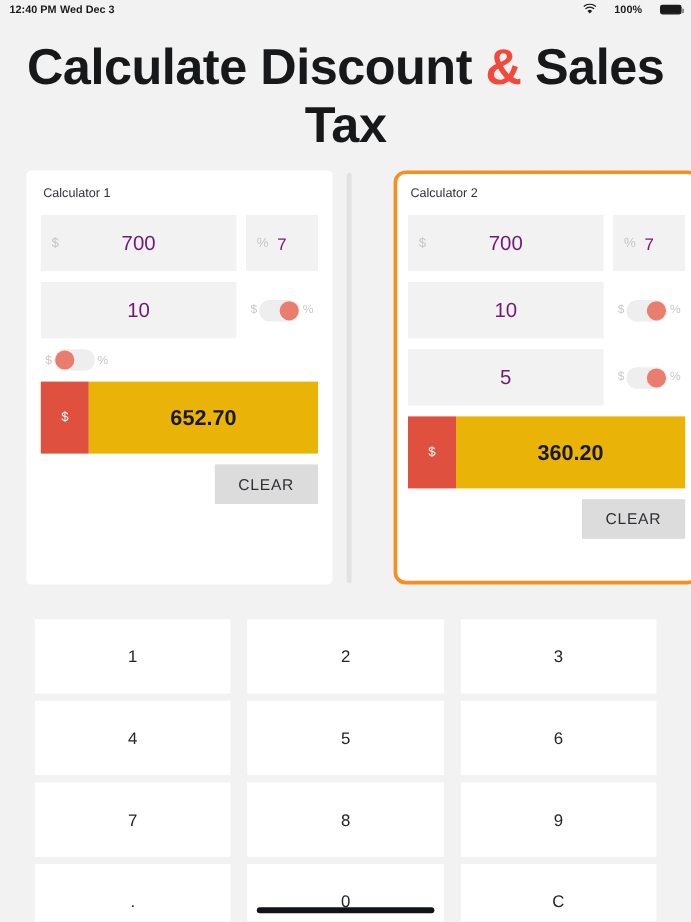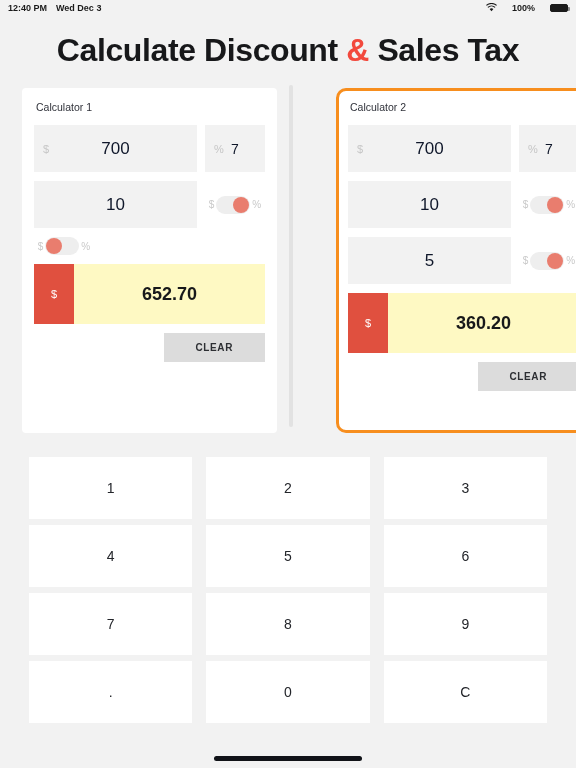--- a/index.html
+++ b/index.html
@@ -14,56 +14,55 @@
   .statusbar {
     height: 16px;
     display: flex;
     align-items: center;
     padding: 0 8px;
     font-size: 9px;
     color: #1a1a1a;
     background: #f2f2f2;
     font-weight: 600;
   }
-  .sb-left { display: flex; align-items: center; gap: 9px; }
+  .sb-left { display: flex; align-items: center; gap: 3px; }
   .sb-right { margin-left: auto; display: flex; align-items: center; gap: 15px; }
   .wifi-ico { display: block; }
   .battery {
     width: 18px; height: 8px;
     border: 1px solid #1a1a1a;
     border-radius: 2px;
     position: relative;
     background: #1a1a1a;
   }
   .battery:after {
     content: "";
     position: absolute; right: -3px; top: 2px;
     width: 2px; height: 4px;
     background: #8c8c8c; border-radius: 0 1px 1px 0;
   }
 
   
   .title {
     text-align: center;
-    font-size: 32px;
+    font-size: 42px;
     font-weight: bold;
     color: #17181a;
     letter-spacing: -0.4px;
     padding: 16px 0 14px 0;
   }
   .title .amp { color: #f2493d; }
 
   
   .calc-area {
     position: relative;
     display: flex;
-    gap: 12px;
+    gap: 4px;
     padding: 0 22px;
     height: 350px;
-    align-items: flex-end;
   }
   .card {
     background: #ffffff;
     border-radius: 4px;
     padding: 10px 12px 12px 12px;
     position: relative;
     flex: 0 0 255px;
     height: 345px;
   }
   .card.selected {
@@ -104,21 +103,21 @@
   .field .prefix {
     position: absolute;
     left: 9px;
     font-size: 11px;
     color: #c6c6c6;
   }
   .field .value {
     width: 100%;
     text-align: center;
     font-size: 17px;
-    color: #0f172a;
+    color: #701a75;
   }
   .field.pct {
     flex: 0 0 60px;
   }
   .field.pct .value { font-size: 14px; }
 
   
   .toggle-wrap {
     flex: 0 0 60px;
     display: flex;
@@ -153,44 +152,43 @@
     width: 40px;
     background: #e0503f;
     display: flex;
     align-items: center;
     justify-content: center;
     color: #ffffff;
     font-size: 11px;
   }
   .result-val {
     flex: 1;
-    background: #fef9c3;
+    background: #eab308;
     display: flex;
     align-items: center;
     justify-content: center;
     font-size: 18px;
     font-weight: bold;
     color: #17181a;
   }
 
   .clear-row {
     display: flex;
     justify-content: flex-end;
     margin-top: 9px;
   }
   .clear-btn {
     background: #dcdcdc;
     border: none;
     font-family: "Liberation Sans", sans-serif;
-    font-size: 10px;
+    font-size: 13px;
     color: #2d2f33;
     letter-spacing: 0.6px;
-    padding: 9px 32px;
+    padding: 9px 20px;
     cursor: pointer;
-    font-weight: bold;
   }
 
   
   .keypad {
     margin: 24px 29px 0 29px;
     display: grid;
     grid-template-columns: repeat(3, 1fr);
     gap: 6px 14px;
   }
   .key {

